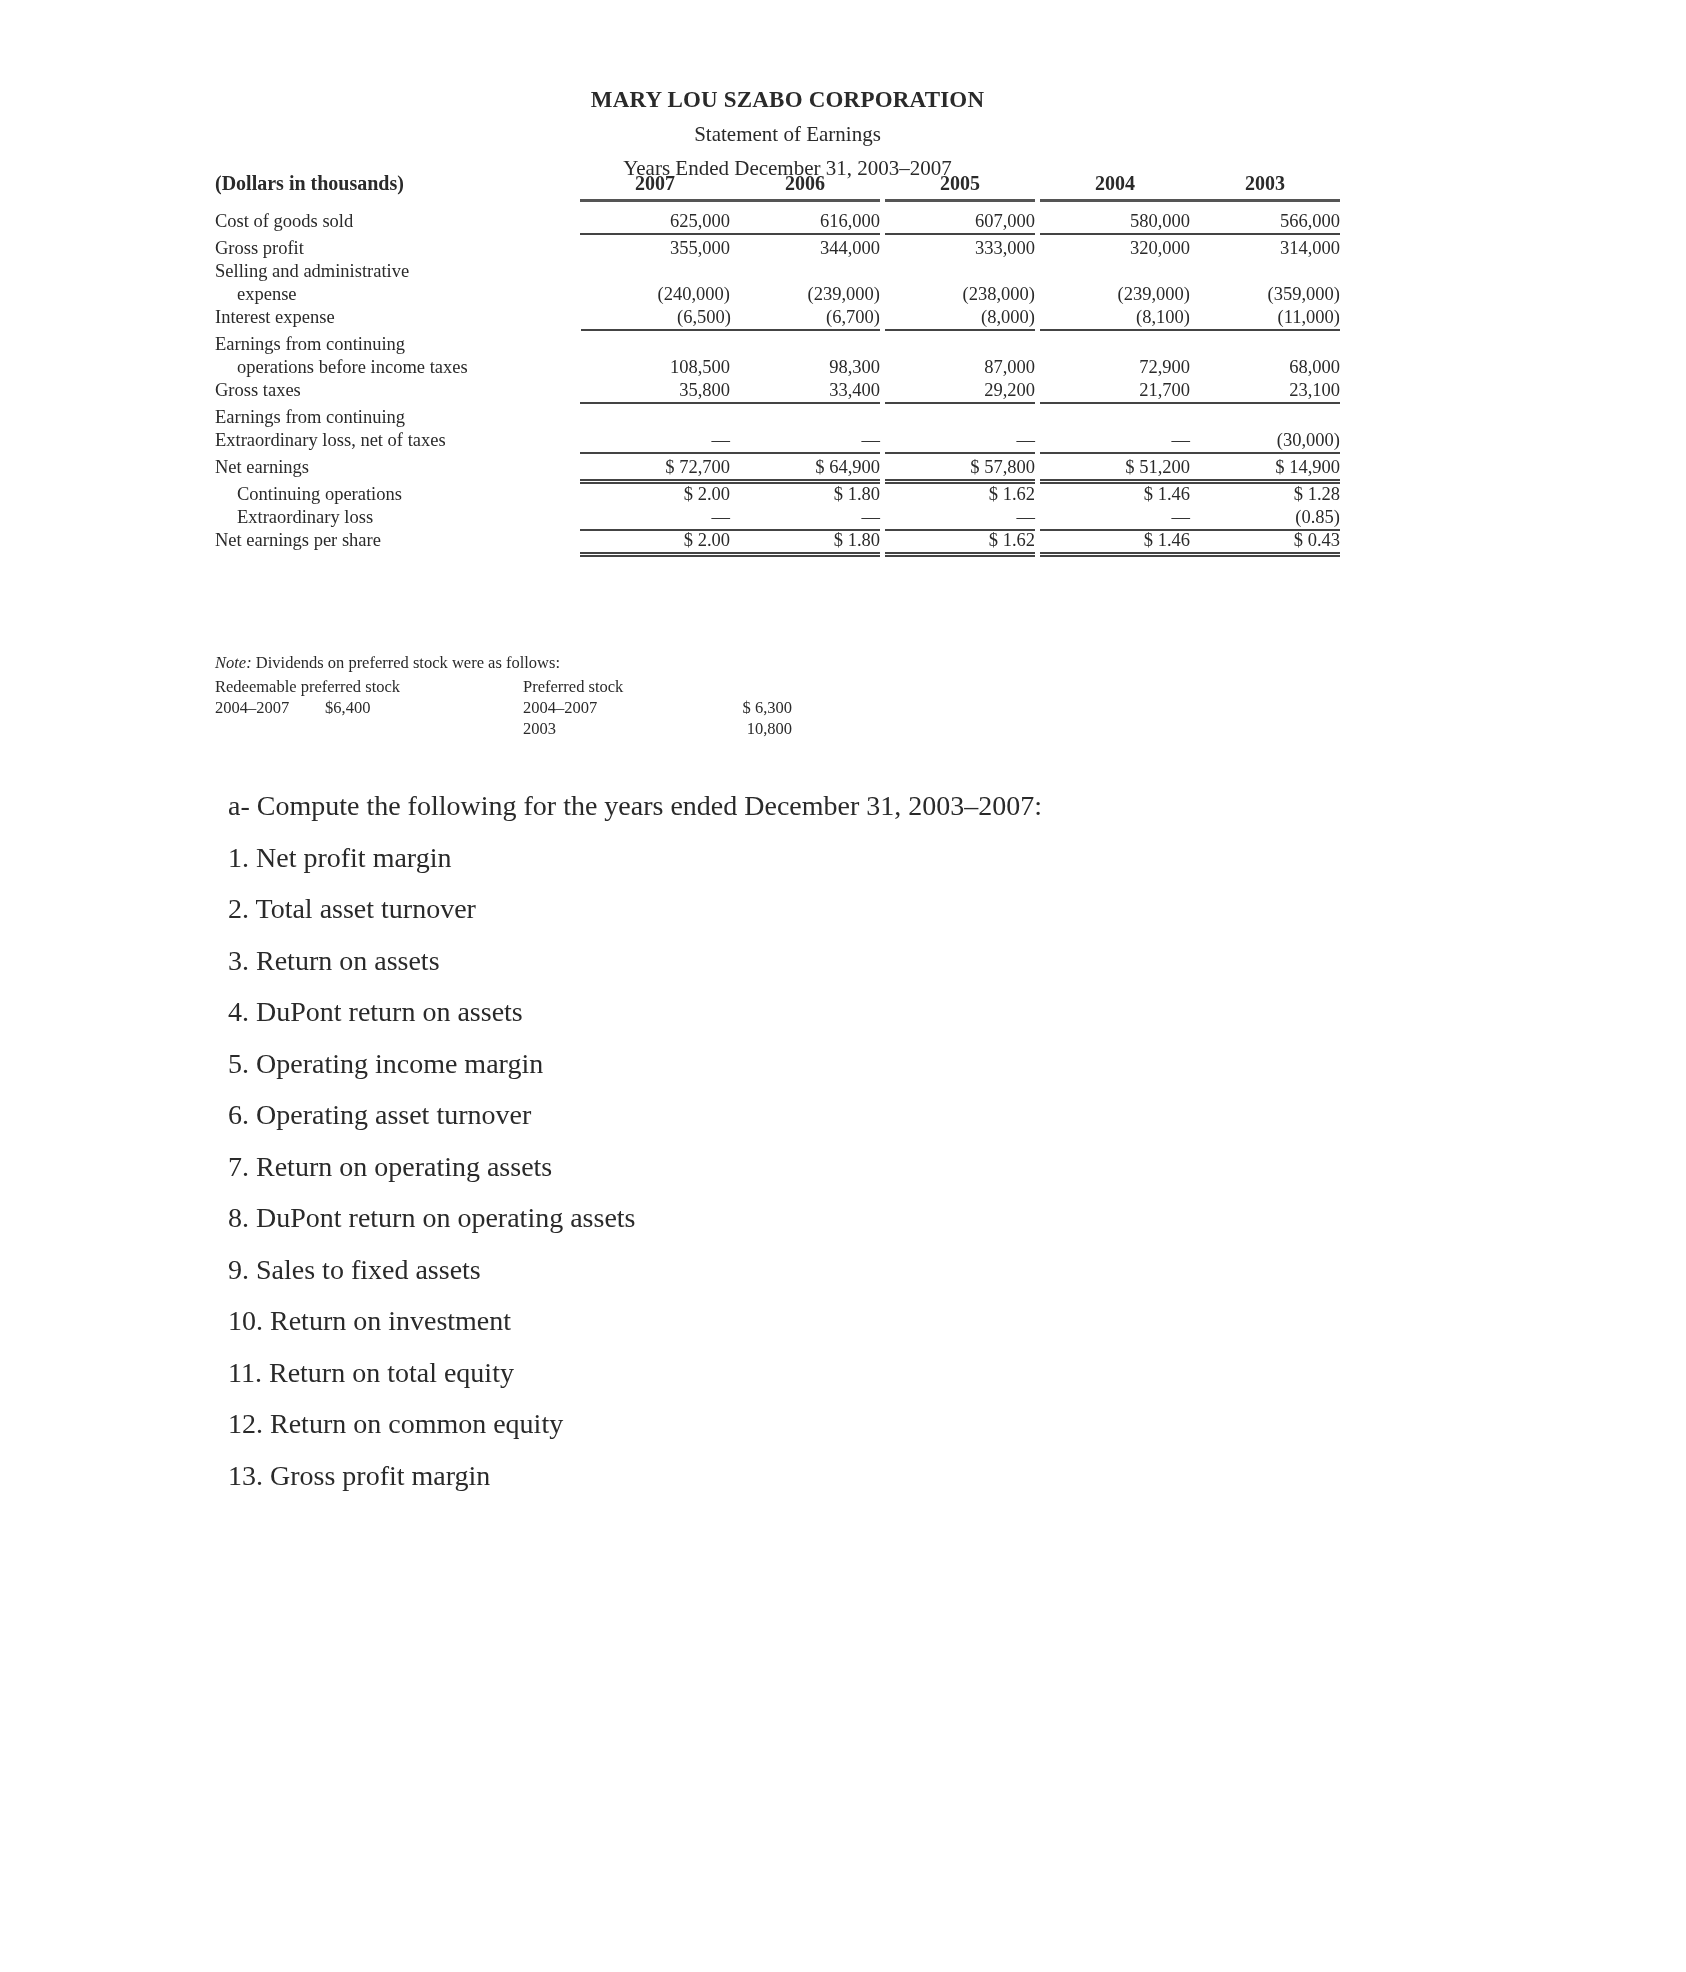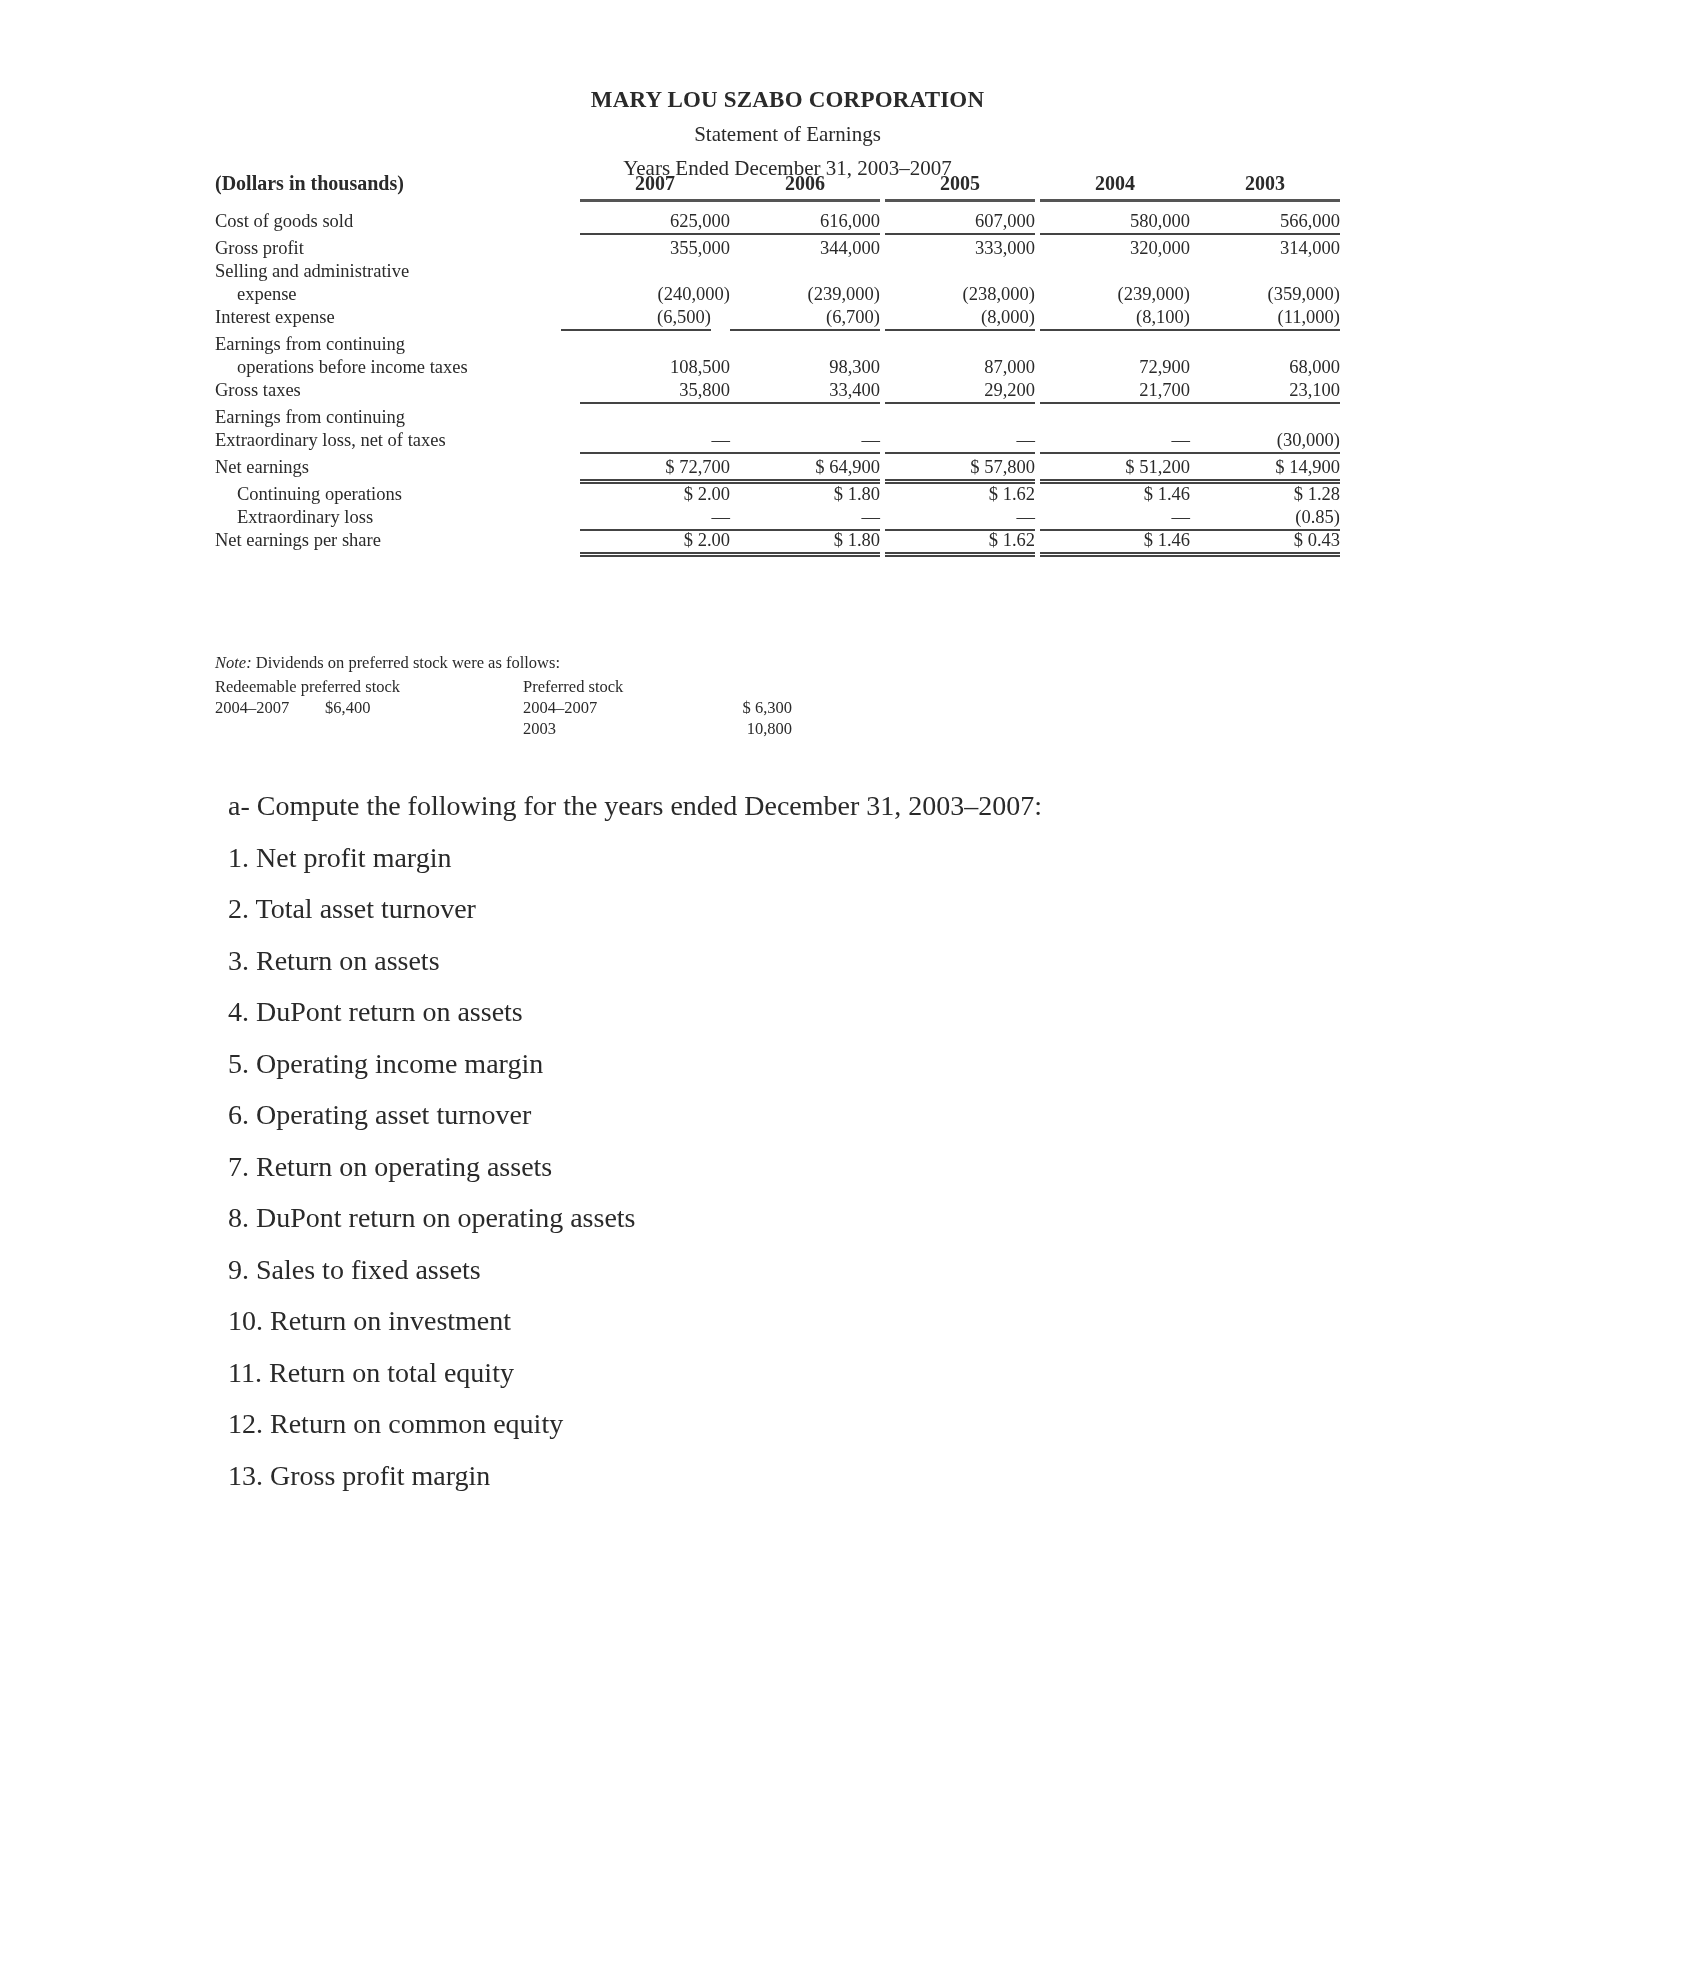--- a/index.html
+++ b/index.html
@@ -80,21 +80,21 @@
     <span class="lbl indent">expense</span>
     <span class="cell" style="left:365px">(240,000)</span>
     <span class="cell" style="left:515px">(239,000)</span>
     <span class="cell" style="left:670px">(238,000)</span>
     <span class="cell" style="left:825px">(239,000)</span>
     <span class="cell" style="left:975px">(359,000)</span>
   </div>
 
   <div class="row">
     <span class="lbl">Interest expense</span>
-    <span class="cell ul" style="left:346px">(6,500)</span>
+    <span class="cell ul" style="left:366px">(6,500)</span>
     <span class="cell ul" style="left:515px">(6,700)</span>
     <span class="cell ul" style="left:670px">(8,000)</span>
     <span class="cell ul" style="left:825px">(8,100)</span>
     <span class="cell ul" style="left:975px">(11,000)</span>
   </div>
   <div class="gap-s"></div>
 
   <div class="row">
     <span class="lbl">Earnings from continuing</span>
   </div>

